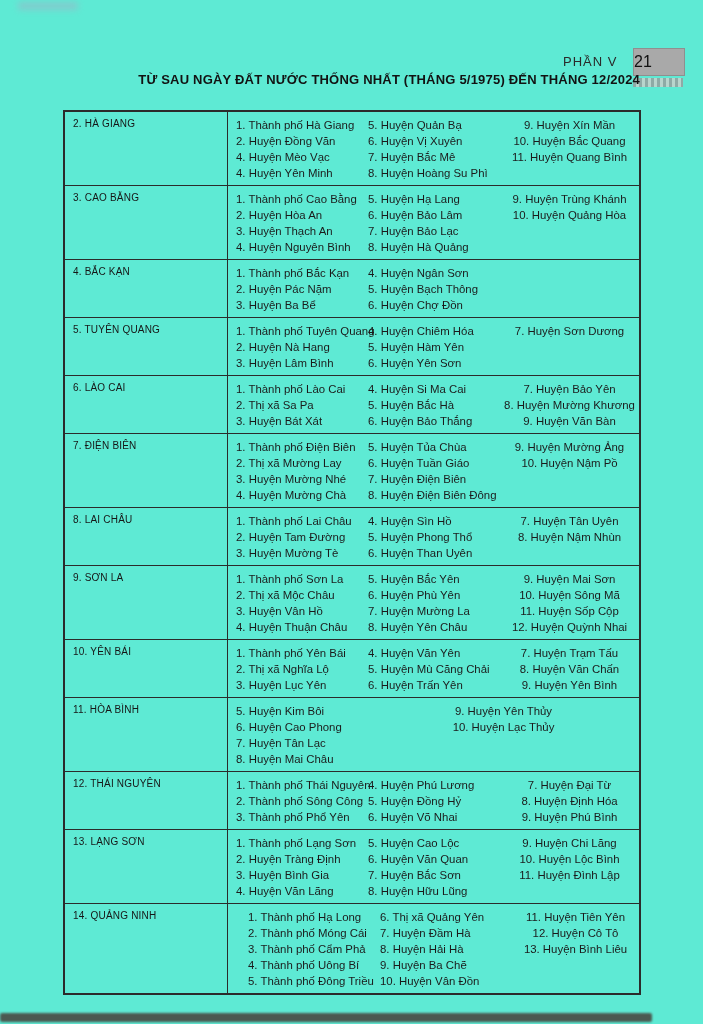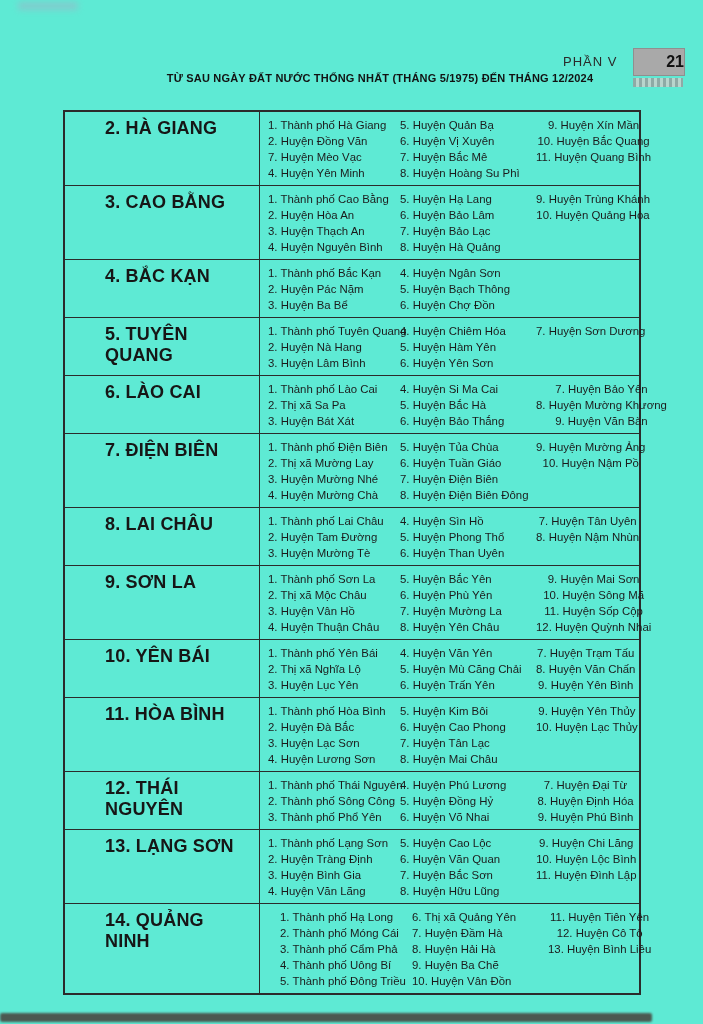--- a/index.html
+++ b/index.html
@@ -15,48 +15,48 @@
   }
   
   .hdr{position:absolute;top:46px;left:0;width:703px;}
   .part-label{
     position:absolute;top:8px;left:563px;
     font-size:13px;letter-spacing:1px;color:#2a2a2a;
   }
   .pagenum-box{
     position:absolute;top:2px;left:633px;width:50px;height:26px;
     background:#a9a9a9;border:1px solid #8f8f8f;
-    display:flex;align-items:center;justify-content:flex-end;
-    font-weight:bold;font-size:16px;color:#111;
+    display:flex;align-items:center;justify-content:flex-start;
+    font-weight:normal;font-size:16px;color:#111;
   }
   .pagenum-stripes{
     position:absolute;top:32px;left:633px;width:50px;height:9px;
     background:repeating-linear-gradient(90deg,#9a9a9a 0 3px,#cfcfcb 3px 6px);
     opacity:.8;
   }
   .doc-title{
     position:absolute;top:26px;left:120px;width:520px;
-    text-align:center;font-weight:bold;font-size:11px;
+    text-align:right;font-weight:bold;font-size:13px;
     letter-spacing:.2px;color:#121212;white-space:nowrap;
   }
   
   .tbl{
     position:absolute;top:110px;left:63px;width:578px;
     border:2px solid #2b2b2b;
     box-sizing:border-box;
   }
   .row{
     display:flex;border-bottom:1.5px solid #2b2b2b;
   }
   .row:last-child{border-bottom:none;gap:12px;}
   .cell-prov{
     width:163px;min-width:163px;box-sizing:border-box;
     border-right:1.5px solid #2b2b2b;
     padding:6px 6px 4px 8px;
-    font-weight:700;font-size:18px;letter-spacing:.2px;color:#161616;margin-left:32px;
+    font-weight:400;font-size:10px;letter-spacing:.2px;color:#161616;
   }
   .cell-lists{
     flex:1;display:flex;padding:5px 4px 4px 8px;box-sizing:border-box;
   }
   .lcol{display:flex;flex-direction:column;}
   .lcol1{width:132px;}
   .lcol2{width:136px;}
   .lcol3{flex:1;text-align:center;}
   .litem{
     font-size:11.4px;line-height:16px;color:#1b1b1b;white-space:nowrap;
@@ -86,21 +86,21 @@
     <div class="doc-title">TỪ SAU NGÀY ĐẤT NƯỚC THỐNG NHẤT (THÁNG 5/1975) ĐẾN THÁNG 12/2024</div>
   </div>
 
   <div class="tbl" id="province-table">
       <div class="row">
         <div class="cell-prov">2. HÀ GIANG</div>
         <div class="cell-lists">
           <div class="lcol lcol1">
             <div class="litem">1. Thành phố Hà Giang</div>
             <div class="litem">2. Huyện Đồng Văn</div>
-            <div class="litem">7. Huyện Mèo Vạc</div>
+            <div class="litem">4. Huyện Mèo Vạc</div>
             <div class="litem">4. Huyện Yên Minh</div>
           </div>
           <div class="lcol lcol2">
             <div class="litem">5. Huyện Quản Bạ</div>
             <div class="litem">6. Huyện Vị Xuyên</div>
             <div class="litem">7. Huyện Bắc Mê</div>
             <div class="litem">8. Huyện Hoàng Su Phì</div>
           </div>
           <div class="lcol lcol3">
             <div class="litem">9. Huyện Xín Mần</div>
@@ -262,26 +262,20 @@
           <div class="lcol lcol3">
             <div class="litem">7. Huyện Trạm Tấu</div>
             <div class="litem">8. Huyện Văn Chấn</div>
             <div class="litem">9. Huyện Yên Bình</div>
           </div>
         </div>
       </div>
       <div class="row">
         <div class="cell-prov">11. HÒA BÌNH</div>
         <div class="cell-lists">
-          <div class="lcol lcol1">
-            <div class="litem">1. Thành phố Hòa Bình</div>
-            <div class="litem">2. Huyện Đà Bắc</div>
-            <div class="litem">3. Huyện Lạc Sơn</div>
-            <div class="litem">4. Huyện Lương Sơn</div>
-          </div>
           <div class="lcol lcol2">
             <div class="litem">5. Huyện Kim Bôi</div>
             <div class="litem">6. Huyện Cao Phong</div>
             <div class="litem">7. Huyện Tân Lạc</div>
             <div class="litem">8. Huyện Mai Châu</div>
           </div>
           <div class="lcol lcol3">
             <div class="litem">9. Huyện Yên Thủy</div>
             <div class="litem">10. Huyện Lạc Thủy</div>
           </div>

